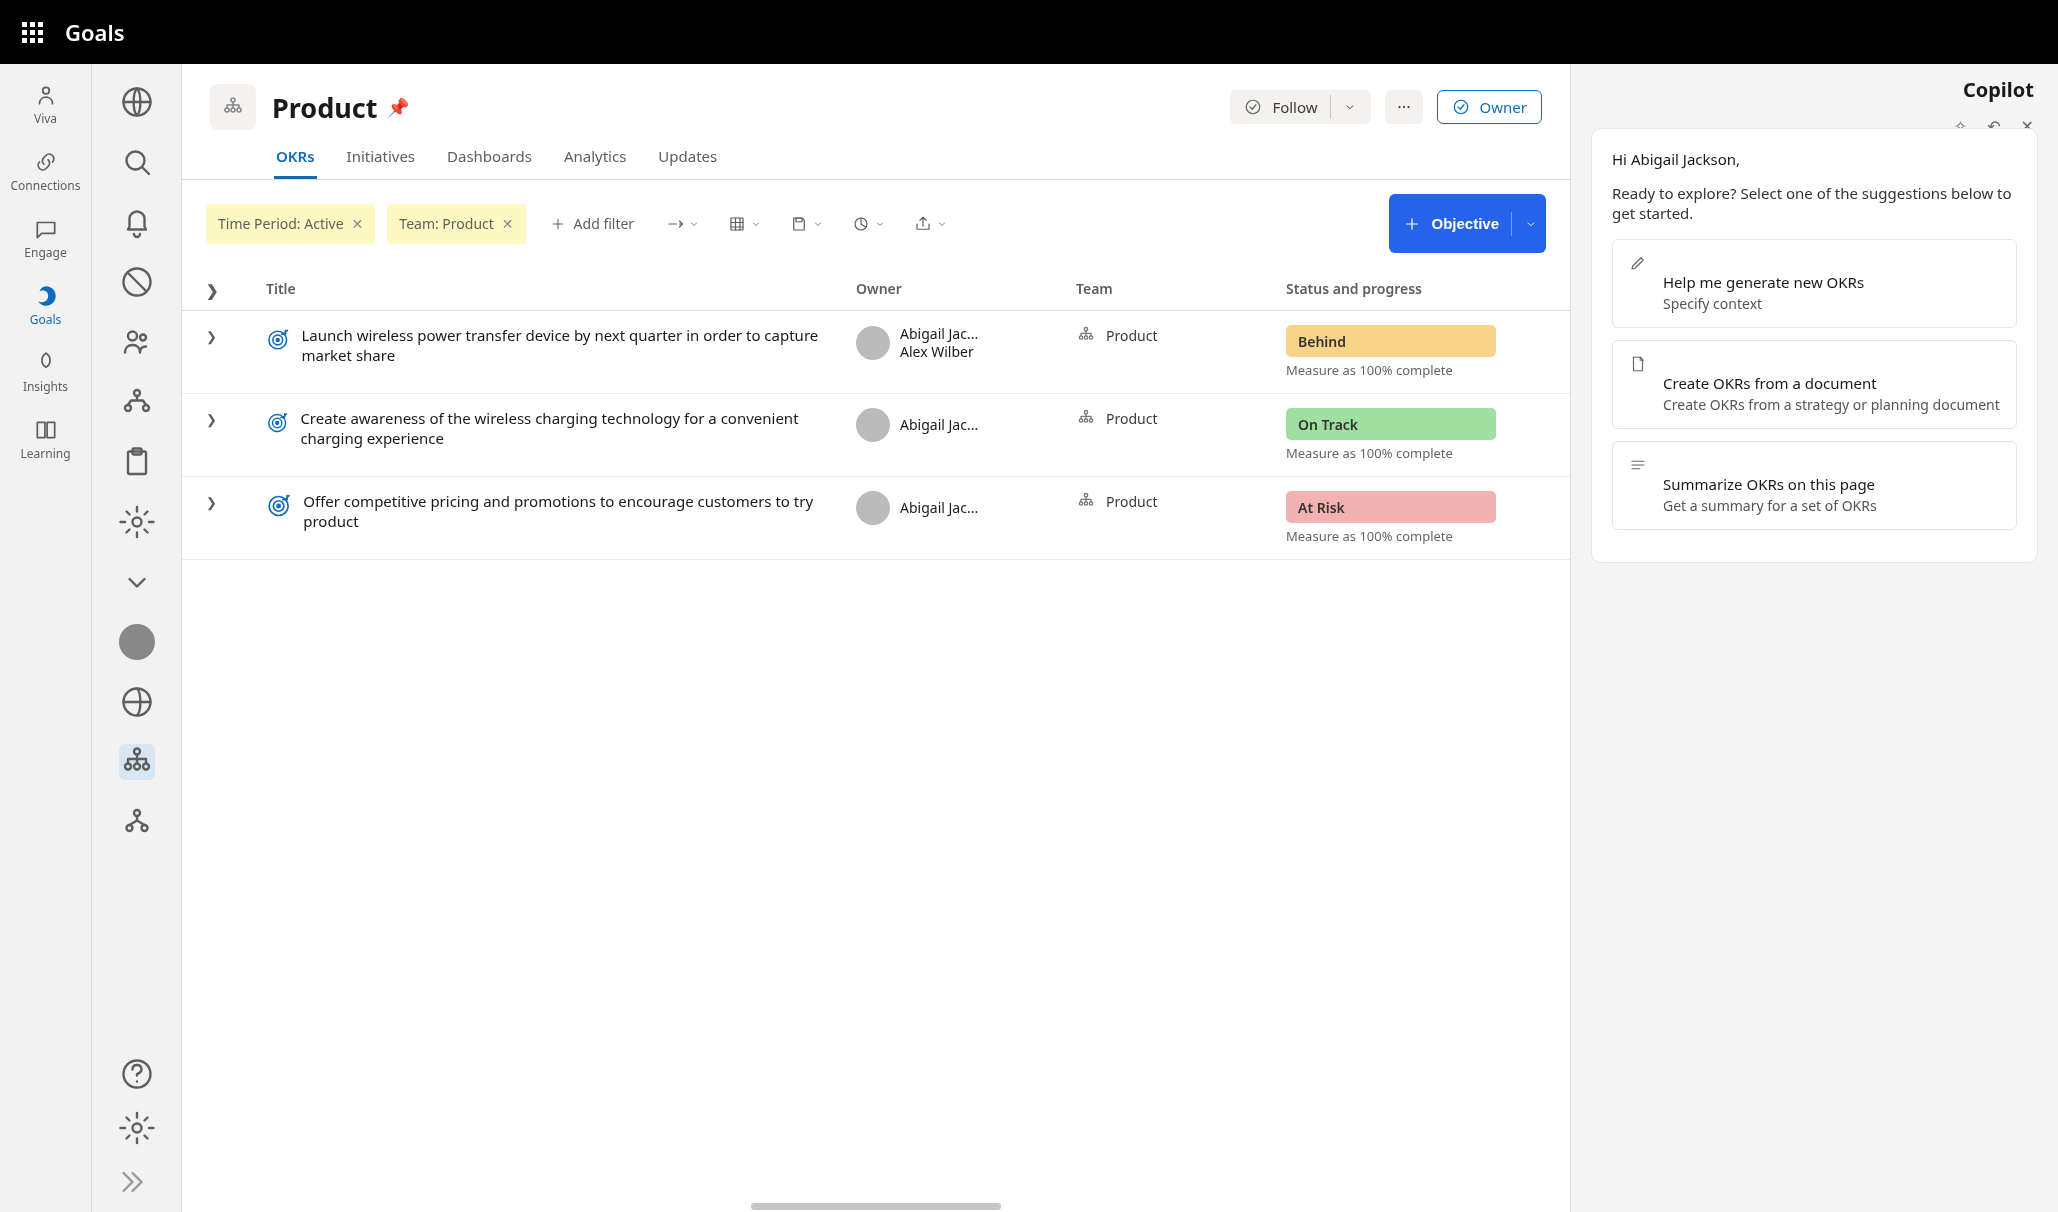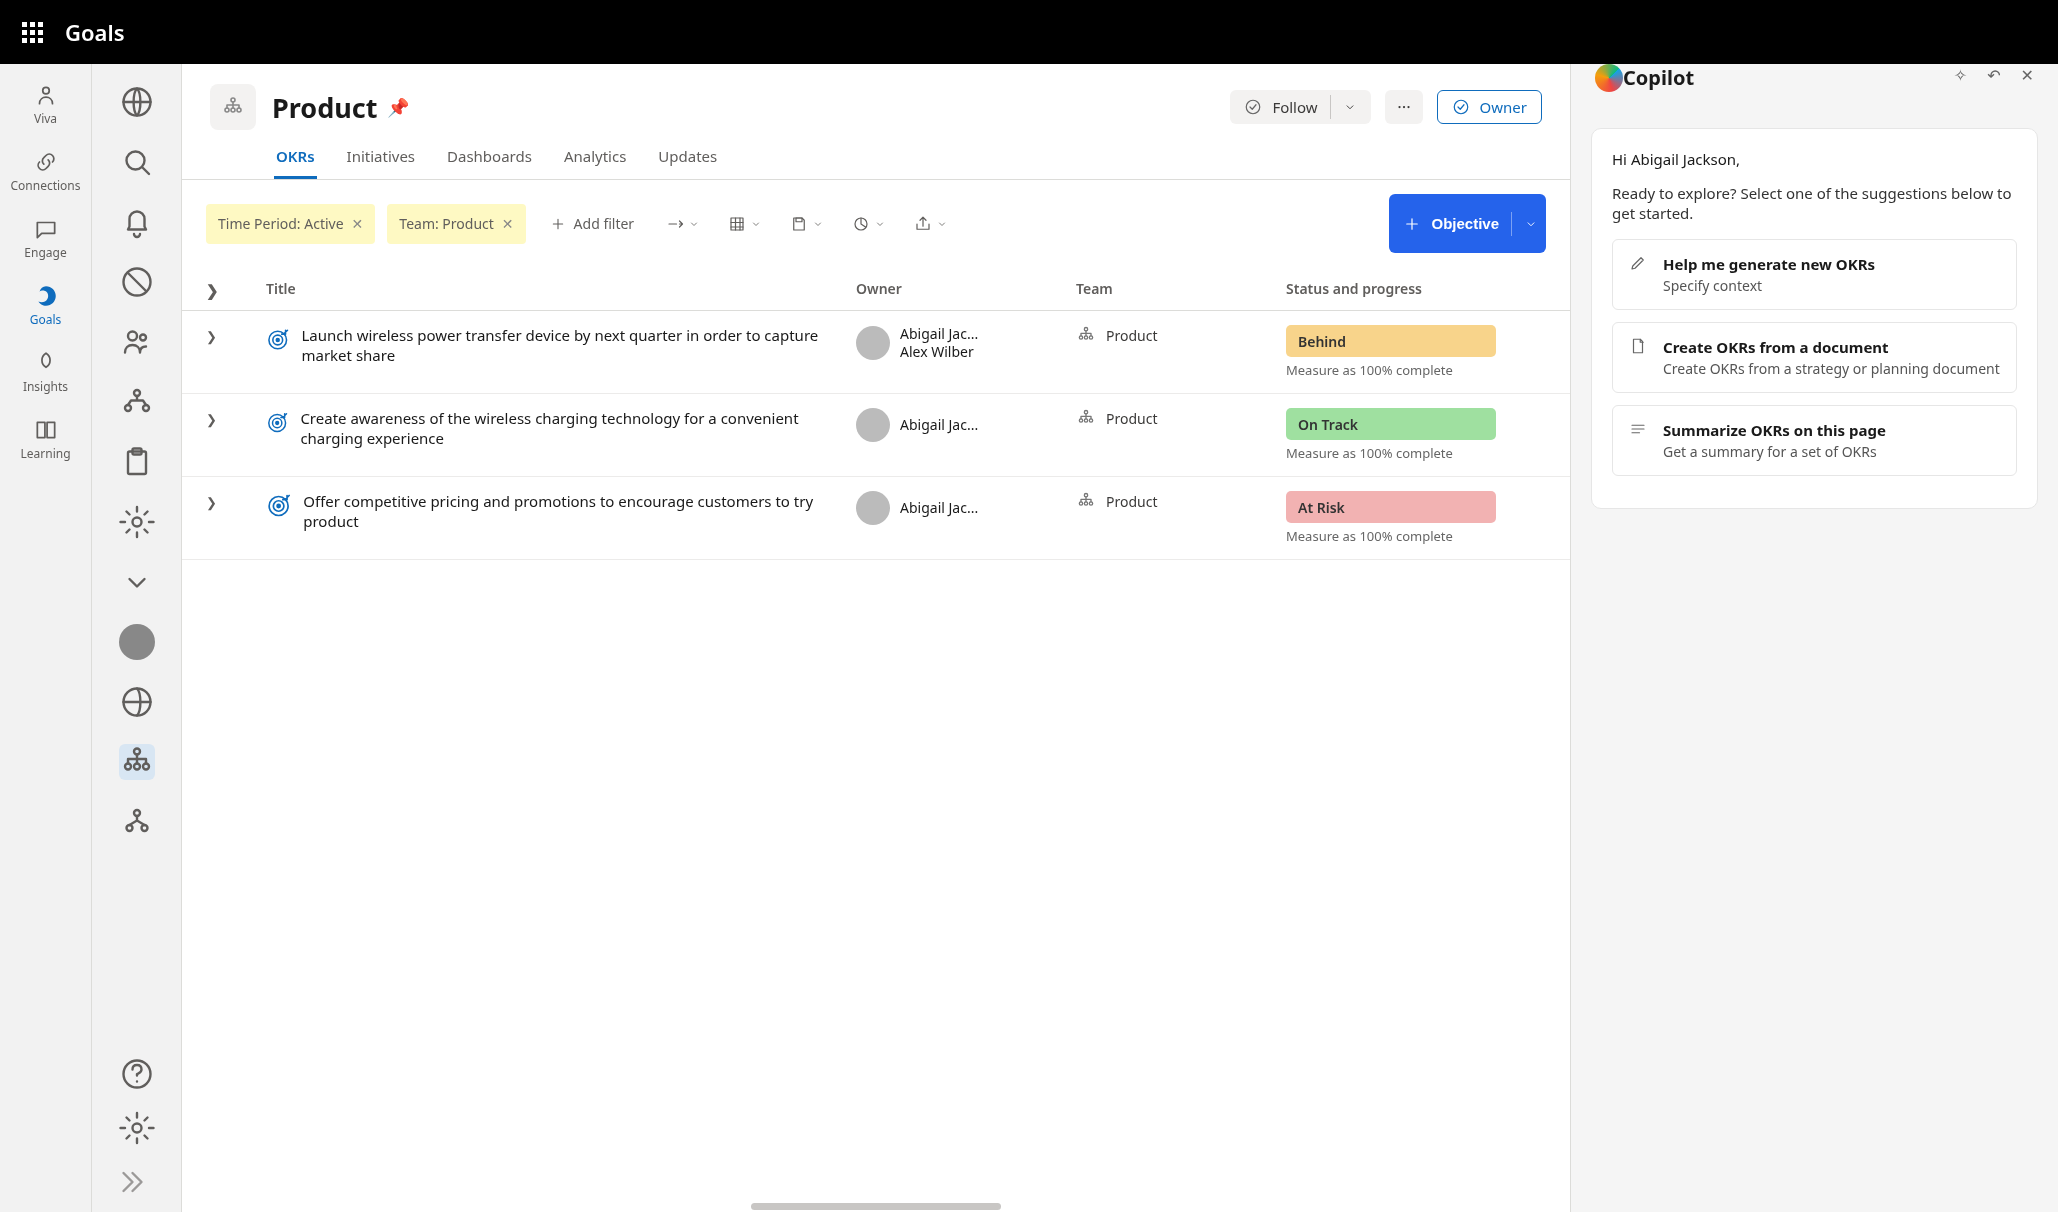--- a/index.html
+++ b/index.html
@@ -83,32 +83,32 @@
 .status-cell{display:flex;flex-direction:column;gap:4px;justify-content:flex-end;}
 .status-bar{height:32px;border-radius:5px;background:#e7eef7;display:flex;align-items:center;padding:0 12px;font-weight:600;color:#333;width:210px;}
 .status-bar.behind{background:var(--status-behind);}
 .status-bar.ontrack{background:var(--status-ontrack);}
 .status-bar.risk{background:var(--status-risk);}
 .measure{font-size:13px;color:#666;}
 .hscroll{position:absolute;bottom:2px;left:50%;transform:translateX(-50%);height:7px;width:250px;background:#c8c6c4;border-radius:5px;}
 
 
 .copilot{width:488px;border-left:1px solid var(--border);background:var(--bg-grey3);display:flex;flex-direction:column;}
-.cp-head{height:64px;display:flex;align-items:flex-start;padding:0 24px;}
+.cp-head{height:64px;display:flex;align-items:flex-end;padding:0 24px;gap:12px;flex-direction:column;}
 .cp-logo{width:28px;height:28px;border-radius:50%;background:conic-gradient(from 45deg,#0ea5e9,#ef4444,#f59e0b,#10b981);}
 .cp-title{font-size:20px;font-weight:700;}
 .cp-head .r{margin-left:auto;display:flex;gap:20px;color:#666;}
 .cp-head .r span{cursor:pointer;font-size:16px;}
 .cp-body{flex:1;overflow-y:auto;padding:0 20px 20px 20px;}
 .cp-card{background:#fff;border:1px solid #e6e6e6;border-radius:10px;padding:20px;}
 .cp-greet{font-size:15px;margin-bottom:14px;}
 .cp-text{font-size:15px;color:#333;margin-bottom:16px;}
 .cp-sugg{border:1px solid #e6e6e6;border-radius:6px;padding:14px 16px;display:flex;gap:14px;margin-bottom:12px;cursor:pointer;}
 .cp-sugg .ic{color:#666;width:20px;}
-.cp-sugg .s-title{font-weight:700;font-size:15px;}
+.cp-sugg .s-title{font-weight:400;font-size:15px;margin-top:18px;}
 .cp-sugg .s-sub{font-size:14px;color:#555;margin-top:2px;}
 .cp-input{height:56px;margin:16px 20px;border:1px solid #e1e1e1;background:#fff;border-radius:10px;display:flex;align-items:center;padding:0 16px;}
 .cp-input input{border:none;flex:1;font-size:15px;outline:none;color:#333;}
 .cp-input .send{color:#888;font-size:18px;cursor:pointer;}
 svg{stroke:currentColor;fill:none;stroke-width:1.6;stroke-linecap:round;stroke-linejoin:round;}
 </style>
 </head>
 <body>
 
 <div class="topbar">

